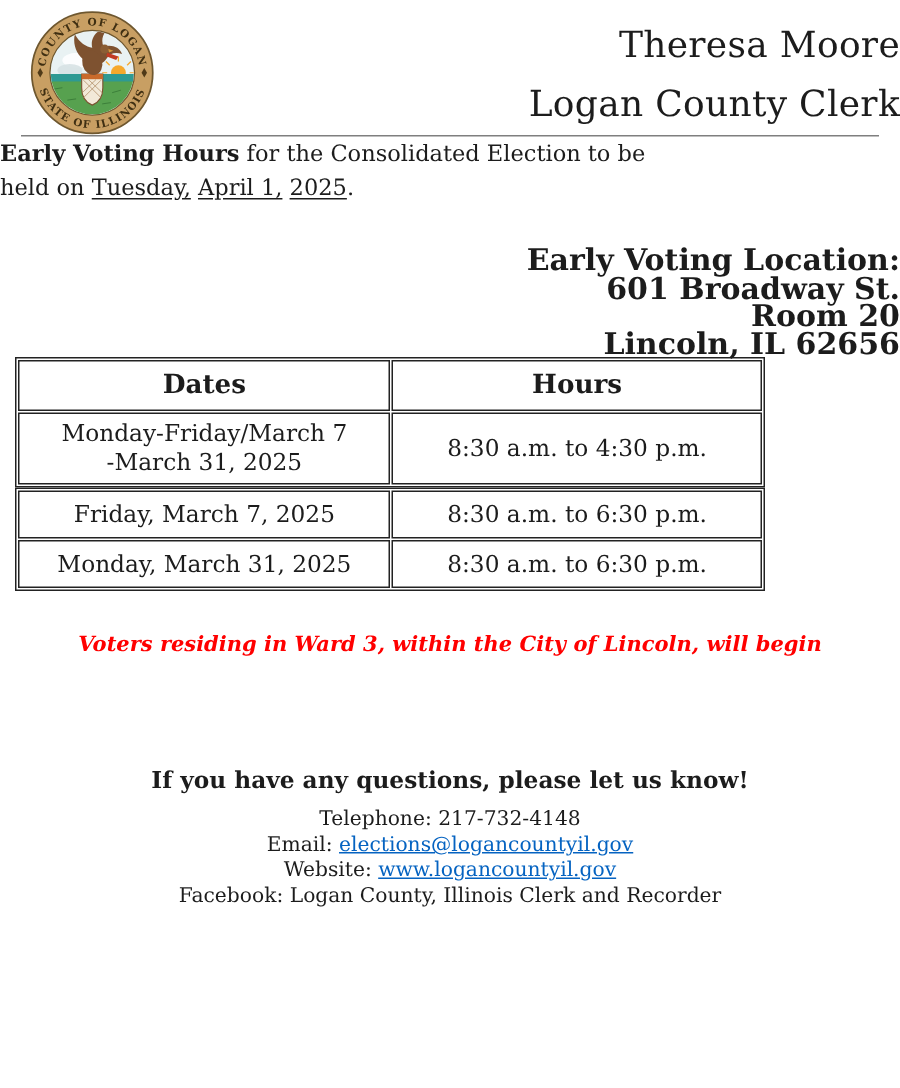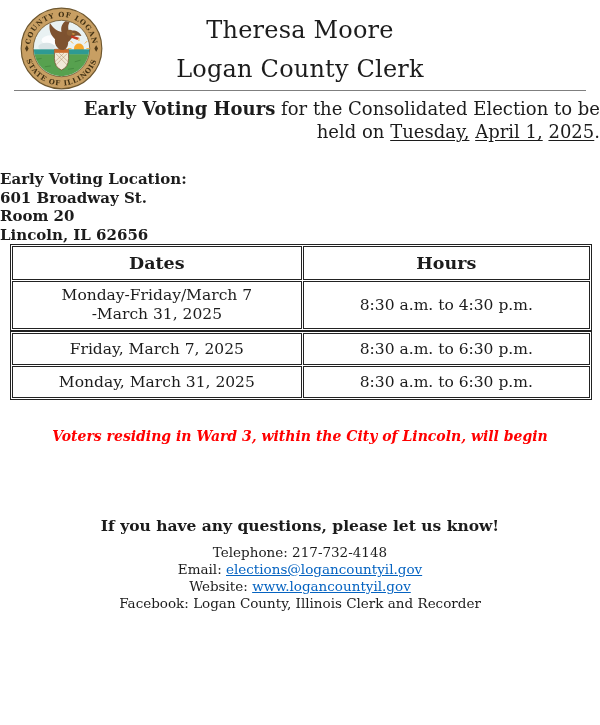--- a/index.html
+++ b/index.html
@@ -7,34 +7,34 @@
     width:600px;height:725px;background:#ffffff;overflow:hidden;
     font-family:"DejaVu Serif","Liberation Serif",serif;
     color:#1c1c1c;
     -webkit-font-smoothing:antialiased;
   }
   .page{position:relative;width:600px;height:725px;background:#fff;}
 
   
   .masthead{position:relative;padding-top:11px;height:78px;text-align:center;}
   .seal{position:absolute;left:20px;top:7px;width:83px;height:83px;}
-  .title-line{font-size:24px;line-height:39px;font-weight:400;letter-spacing:.2px;}
+  .title-line{font-size:24px;line-height:39px;font-weight:400;letter-spacing:.2px;text-align:right;}
   .rule{border:0;border-top:1px solid #7f7f7f;margin:1px 14px 0 14px;}
 
   
-  .intro{margin-top:6px;text-align:right;font-size:18px;line-height:23px;}
+  .intro{text-align:left;font-size:15px;line-height:23px;}
   .intro b{font-weight:700;}
   .u{text-decoration:underline;text-underline-offset:2px;}
 
   
-  .location{margin-top:27px;text-align:left;font-weight:700;font-size:15px;line-height:18.5px;}
+  .location{margin-top:27px;text-align:right;font-weight:700;font-size:20px;line-height:18.5px;}
 
   
   table.grid{
-    margin:0 0 0 10px;width:582px;table-layout:fixed;
+    margin:0 0 0 10px;width:500px;table-layout:fixed;
     border-collapse:separate;border-spacing:1px;
     border:1px solid #222;background:#fff;
   }
   table.grid td,table.grid th{border:1px solid #222;text-align:center;vertical-align:middle;background:#fff;}
   .t1{margin-top:7px;}
   .t1 th{font-size:17.5px;font-weight:700;padding:6px 4px;}
   .t1 td{font-size:15.5px;padding:4px 4px;}
   .t1 .datecell{line-height:19px;}
   .t2{margin-top:17px;}
   .t2 th{font-size:17.5px;font-weight:700;padding:5px 4px;}

